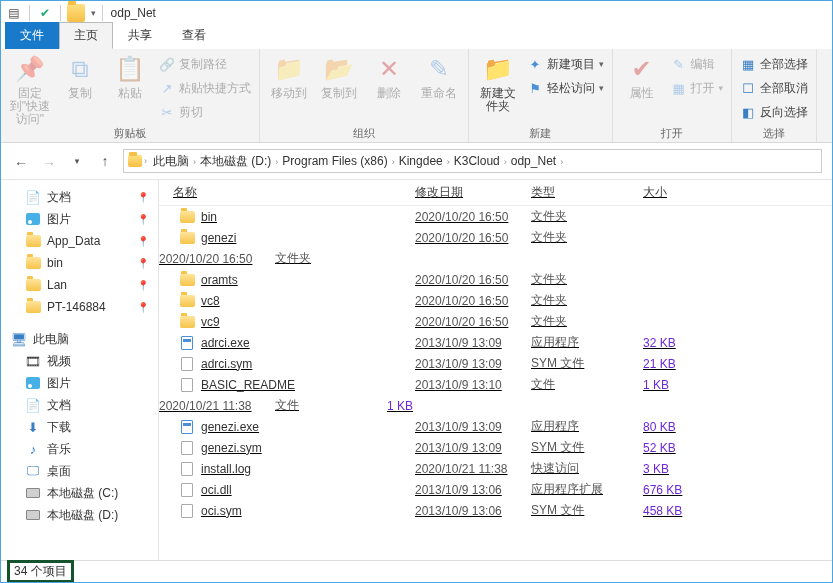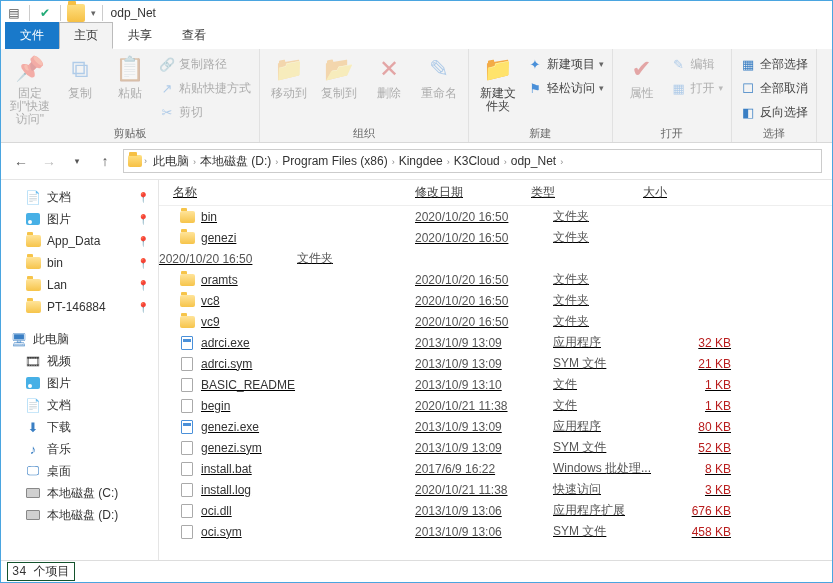--- a/index.html
+++ b/index.html
@@ -62,26 +62,26 @@
 .list { flex: 1; display: flex; flex-direction: column; overflow: hidden; text-decoration: underline; }
 .cols { display: flex; height: 26px; align-items: center; border-bottom: 1px solid #eee; color: #444; }
 .col-name { width: 256px; padding-left: 14px; }
 .col-date { width: 116px; }
 .col-type { width: 112px; }
 .col-size { width: 80px; text-align: left; }
 .rows { flex: 1; overflow-y: auto; }
 .row { display: flex; height: 21px; align-items: center; color: #333; }
 .row .c-name { width: 256px; padding-left: 20px; display: flex; align-items: center; gap: 6px; }
 .row .c-date { width: 116px; color: #555; }
-.row .c-type { width: 112px; color: #555; margin-left: 22px; }
-.row .c-size { width: 80px; text-align: right; padding-right: 14px; color: #b91c1c; }
+.row .c-type { width: 112px; color: #555; }
+.row .c-size { width: 80px; text-align: left; padding-right: 14px; color: #6d28d9; }
 
 
 .status { height: 22px; border-top: 1px solid #ddd; display: flex; align-items: center; padding: 0 6px; color: #333; }
-.status .box { border: 1px solid #14532d; padding: 0 4px; font-family: Liberation Mono, monospace; }
+.status .box { border: 3px solid #14532d; padding: 0 4px; }
 </style>
 </head>
 <body>
 
 <div class="titlebar">
   <div class="qat-btn">▤</div>
   <div class="qat-sep"></div>
   <div class="qat-btn" style="color:#2a7">✔</div>
   <div class="qat-sep"></div>
   <span class="folder-ico"></span>
@@ -406,26 +406,20 @@
             <span class="ico-sm">
               <span class="ico-file"></span>
             </span>
             <span>BASIC_README</span>
           </div>
           <div class="c-date">2013/10/9 13:10</div>
           <div class="c-type">文件</div>
           <div class="c-size">1 KB</div>
         </div>
         <div class="row">
-          <div class="c-name">
-            <span class="ico-sm">
-              <span class="ico-file"></span>
-            </span>
-            <span>begin</span>
-          </div>
           <div class="c-date">2020/10/21 11:38</div>
           <div class="c-type">文件</div>
           <div class="c-size">1 KB</div>
         </div>
         <div class="row">
           <div class="c-name">
             <span class="ico-sm">
               <span class="ico-exe"></span>
             </span>
             <span>genezi.exe</span>
@@ -443,31 +437,20 @@
           </div>
           <div class="c-date">2013/10/9 13:09</div>
           <div class="c-type">SYM 文件</div>
           <div class="c-size">52 KB</div>
         </div>
         <div class="row">
           <div class="c-name">
             <span class="ico-sm">
               <span class="ico-file"></span>
             </span>
-            <span>install.bat</span>
-          </div>
-          <div class="c-date">2017/6/9 16:22</div>
-          <div class="c-type">Windows 批处理...</div>
-          <div class="c-size">8 KB</div>
-        </div>
-        <div class="row">
-          <div class="c-name">
-            <span class="ico-sm">
-              <span class="ico-file"></span>
-            </span>
             <span>install.log</span>
           </div>
           <div class="c-date">2020/10/21 11:38</div>
           <div class="c-type">快速访问</div>
           <div class="c-size">3 KB</div>
         </div>
         <div class="row">
           <div class="c-name">
             <span class="ico-sm">
               <span class="ico-file"></span>

